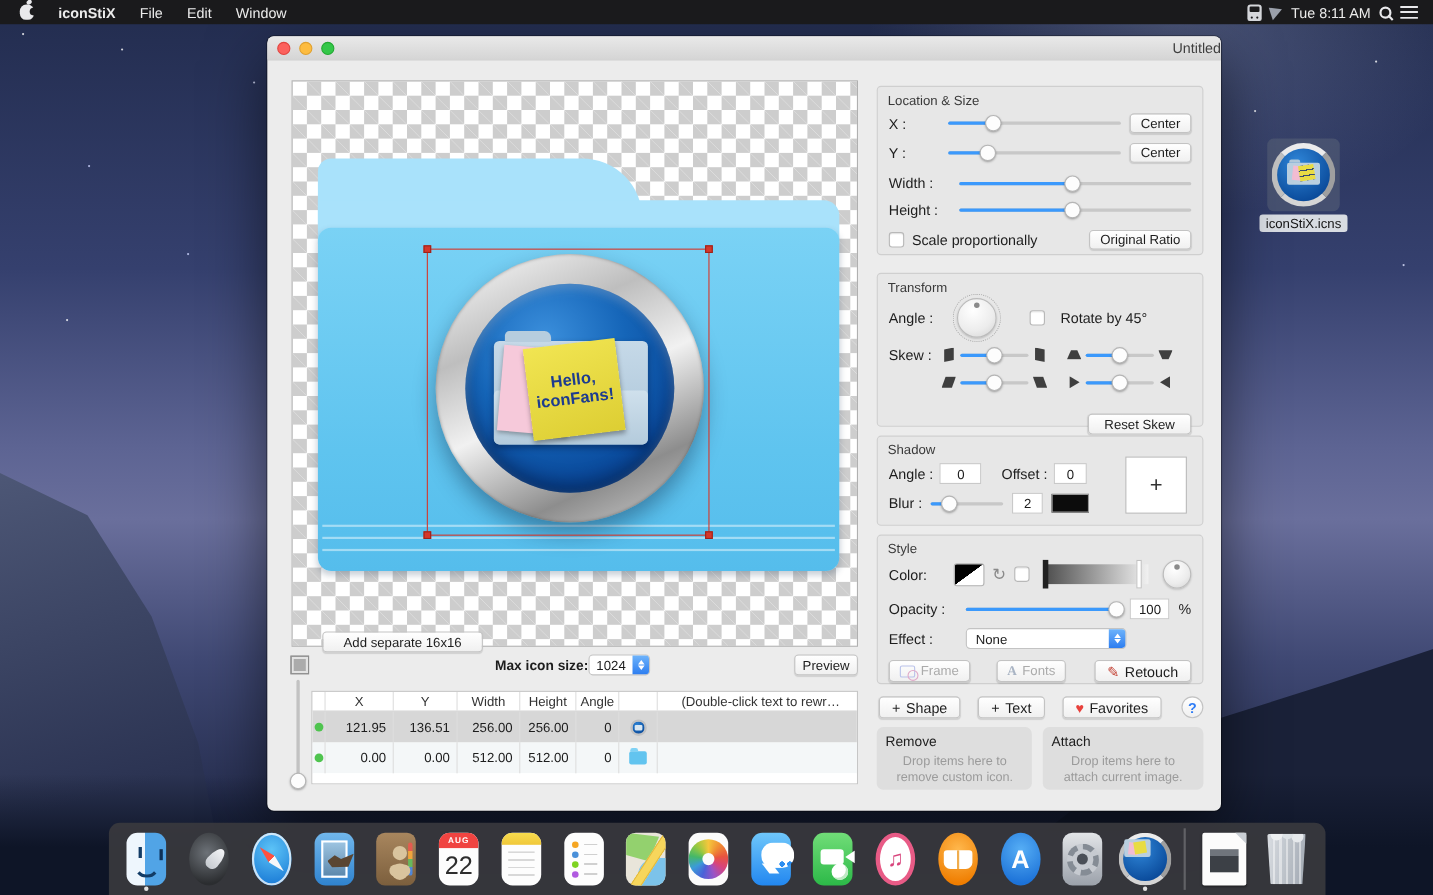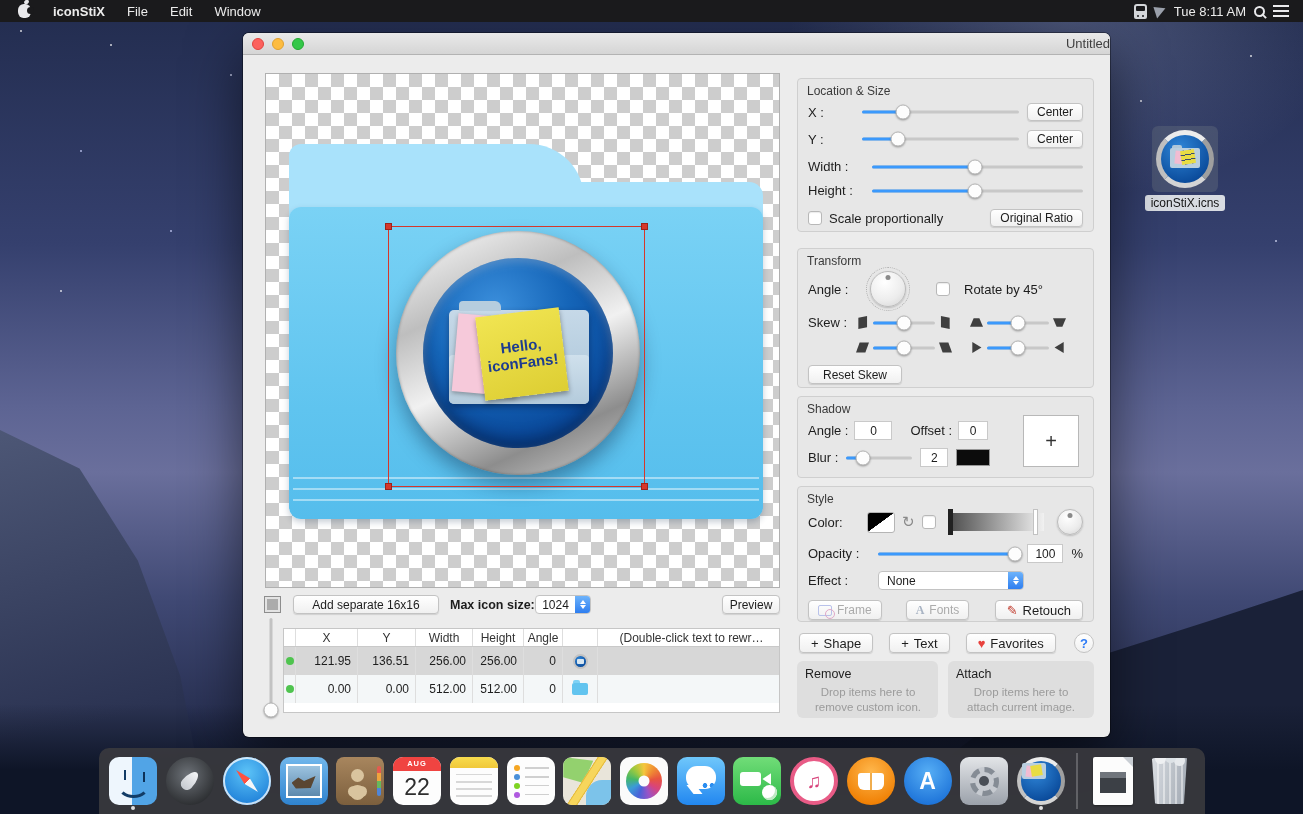--- a/index.html
+++ b/index.html
@@ -77,21 +77,21 @@
     display:flex; flex-direction:column; align-items:center; justify-content:center; }
   .note-yellow span { font-size:15px; font-weight:bold; color:#1d3c8f; line-height:1.15; }
   .sel-rect { position:absolute; left:122px; top:152px; width:257px; height:261px; border:1px solid #d5372b; }
   .handle { position:absolute; width:7px; height:7px; background:#d5372b; border:1px solid #9e221a; }
   .h-tl{left:-4px;top:-4px;} .h-tr{right:-4px;top:-4px;} .h-bl{left:-4px;bottom:-4px;} .h-br{right:-4px;bottom:-4px;}
 
   
   .btn { display:inline-flex; align-items:center; justify-content:center; background:linear-gradient(#ffffff,#f0f0f0);
     border:1px solid #c3c3c3; border-radius:4px; font-size:12px; color:#1d1d1d; box-shadow:0 1px 1px rgba(0,0,0,.12); }
   .colorwell { position:absolute; left:21px; top:563px; width:17px; height:17px; background:#ababab; border:1px solid #8d8d8d; box-shadow:inset 0 0 0 2px #e3e3e3; }
-  .b-add { position:absolute; left:50px; top:562px; width:146px; height:19px; }
+  .b-add { position:absolute; left:50px; top:541px; width:146px; height:19px; }
   .lbl-max { position:absolute; left:207px; top:565px; font-size:12.5px; color:#1d1d1d; font-weight:bold; }
   .combo { position:absolute; left:292px; top:562px; width:56px; height:19px; background:#fff; border:1px solid #c3c3c3;
     border-radius:4px; display:flex; align-items:center; }
   .combo .cval { flex:1; text-align:center; font-size:12px; color:#1d1d1d; }
   .stepper { width:15px; height:100%; background:linear-gradient(#6db3fb,#2e7ef0); border-radius:0 3px 3px 0;
     display:flex; flex-direction:column; align-items:center; justify-content:center; gap:1px; }
   .stepper i { width:0; height:0; border-left:3px solid transparent; border-right:3px solid transparent; }
   .stepper .up { border-bottom:4px solid #fff; } .stepper .dn { border-top:4px solid #fff; }
   .b-preview { position:absolute; left:479px; top:562px; width:58px; height:19px; }
 
@@ -175,21 +175,21 @@
   .dt-y { position:absolute; left:20px; top:15px; width:14px; height:14px; background:#e8dc44; transform:rotate(-9deg);
     background-image:repeating-linear-gradient(rgba(25,50,120,0) 0 4px, rgba(25,50,120,.85) 4px 5px); }
   .dt-label { margin-top:3px; background:rgba(226,229,233,.95); border-radius:3px; padding:1px 6px; font-size:12px; color:#141414; }
 
   
   .dock { position:absolute; left:50%; bottom:0; transform:translateX(-50%); height:66px; width:1106px;
     background:rgba(58,58,62,.9); border-radius:10px 10px 0 0; display:flex; align-items:center; padding:0 8px; gap:3px; z-index:40; }
   .dock-item { position:relative; width:56px; height:58px; display:flex; align-items:center; justify-content:center; }
   .dock-item.running::after { content:""; position:absolute; bottom:0px; left:50%; transform:translateX(-50%);
     width:4px; height:4px; border-radius:50%; background:rgba(255,255,255,.85); }
-  .di { position:relative; width:48px; height:48px; border-radius:10px; }
+  .di { position:relative; width:36px; height:48px; border-radius:10px; }
   .circ { border-radius:50%; }
   .di-finder { background:linear-gradient(90deg,#eef6fd 0 47%,#51a4e6 47% 100%); overflow:hidden; }
   .di-finder::before { content:""; position:absolute; left:30%; top:27%; width:2.5px; height:10px; background:#123c66; box-shadow:19px 2px 0 #0d3158; }
   .di-finder::after { content:""; position:absolute; left:16%; right:16%; top:26%; height:46%; border:3px solid transparent;
     border-bottom:3.5px solid #123c66; border-radius:50%; }
   .di-launchpad { background:radial-gradient(circle at 45% 38%,#6d7278,#2b2d30 78%); }
   .di-launchpad::before { content:""; position:absolute; left:18px; top:13px; width:12px; height:21px;
     background:linear-gradient(#f4f5f7,#c6cad0); border-radius:50% 50% 42% 42%/68% 68% 30% 30%; transform:rotate(42deg); }
   .di-safari { background:radial-gradient(circle at 50% 32%,#5cc3f7,#1e7fd8 82%); box-shadow:inset 0 0 0 2px rgba(255,255,255,.75); }
   .di-safari::before { content:""; position:absolute; left:50%; top:50%; width:8px; height:31px;
@@ -482,21 +482,21 @@
             </div>
           <span class="sk sk-hr"></span>
           <span class="sk sk-tr" style="margin-left:14px;"></span>
           <div class="hslider" style="max-width:62px;">
               <div class="track"></div>
               <div class="fill" style="width: 50%;"></div>
               <div class="thumb" style="left: 50%;"></div>
             </div>
           <span class="sk sk-tl"></span>
         </div>
-        <div class="row" style="justify-content:flex-start; margin-top:10px;">
+        <div class="row" style="justify-content:flex-end; margin-top:21px;">
           <button class="btn" style="height:19px; padding:0 14px;">Reset Skew</button>
         </div>
       </div>
     </div>
 
     <div class="gbox" style="top:363px; height:82px;">
       <div class="gb-title">Shadow</div>
       <div class="plusbox">+</div>
       <div style="padding:24px 84px 0 10px;">
         <div class="row" style="gap:6px;">

